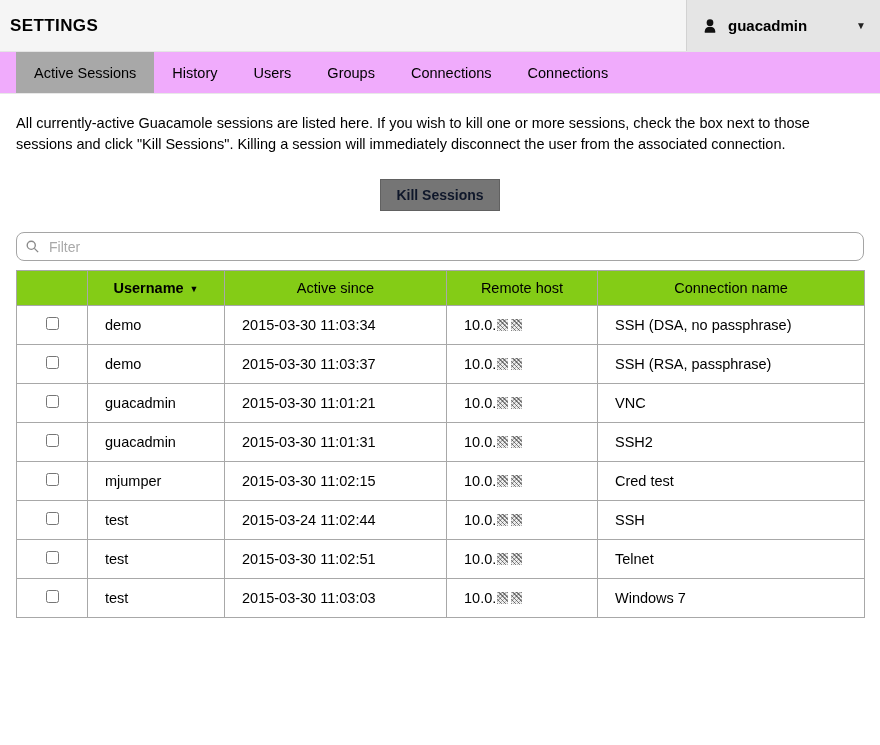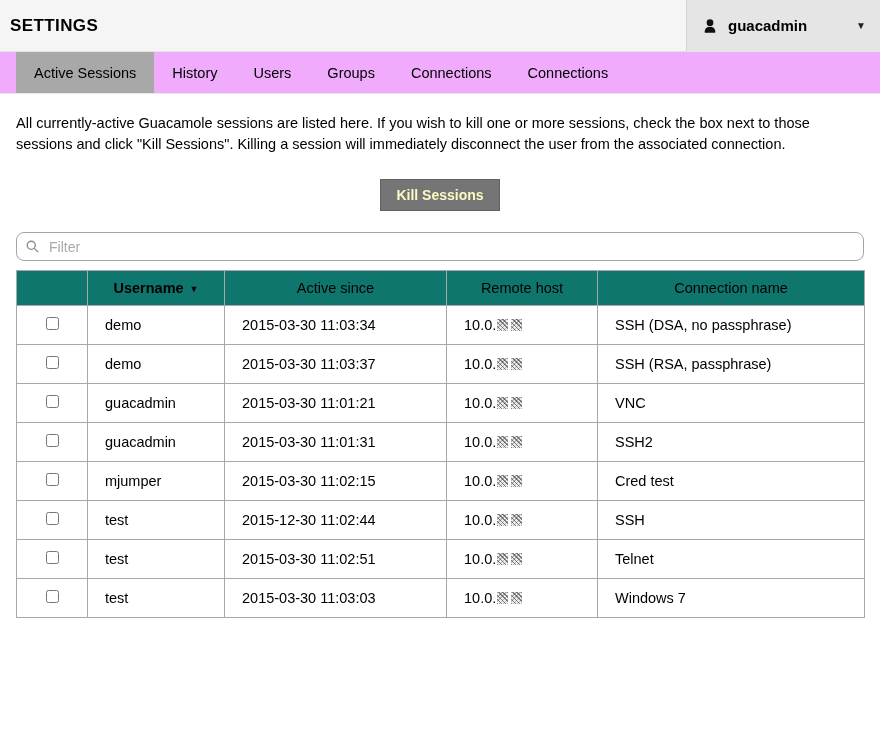--- a/index.html
+++ b/index.html
@@ -67,21 +67,21 @@
   .description {
     margin: 19px 0 0 0;
     font-size: 14.5px;
     line-height: 1.45;
     max-width: 852px;
   }
   .button-row { text-align: center; margin: 24px 0 21px 0; }
   .kill-button {
     font-family: "Liberation Sans", sans-serif;
     background: #757575;
-    color: #fef9c3;
+    color: #0f172a;
     font-size: 14px;
     font-weight: bold;
     border: 1px solid #616161;
     padding: 7px 15px;
     cursor: default;
   }
 
   
   .filter-box {
     display: flex;
@@ -107,21 +107,21 @@
 
   
   table.sessions {
     width: 848px;
     border-collapse: collapse;
     font-size: 14.5px;
     table-layout: fixed;
   }
   table.sessions th, table.sessions td { border: 1px solid #a8a8a8; }
   table.sessions thead th {
-    background: #0f766e;
+    background: #84cc16;
     height: 35px;
     font-weight: normal;
     text-align: center;
     font-size: 14.5px;
   }
   table.sessions thead th.sorted { font-weight: bold; }
   .sort-caret { font-size: 9px; margin-left: 6px; vertical-align: 1px; }
   table.sessions td { height: 39px; padding: 0 0 0 17px; text-align: left; }
   table.sessions col.c-check   { width: 71px; }
   table.sessions col.c-user    { width: 137px; }
@@ -260,21 +260,21 @@
     <td>mjumper</td>
     <td>2015-03-30 11:02:15</td>
     <td><span>10.0.</span><span class="censored"></span><span class="censored"></span></td>
     <td>Cred test</td>
   </tr>
         <tr>
     <td class="check-cell">
       <input type="checkbox" style="">
     </td>
     <td>test</td>
-    <td>2015-12-30 11:02:44</td>
+    <td>2015-03-24 11:02:44</td>
     <td><span>10.0.</span><span class="censored"></span><span class="censored"></span></td>
     <td>SSH</td>
   </tr>
         <tr>
     <td class="check-cell">
       <input type="checkbox" style="">
     </td>
     <td>test</td>
     <td>2015-03-30 11:02:51</td>
     <td><span>10.0.</span><span class="censored"></span><span class="censored"></span></td>

